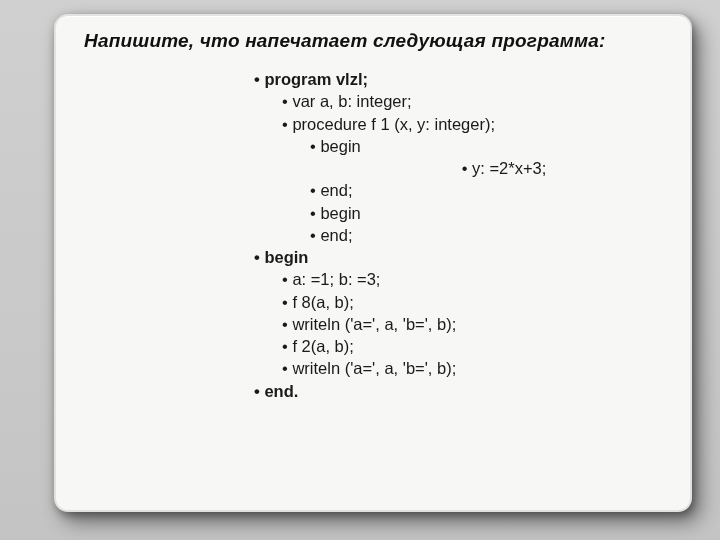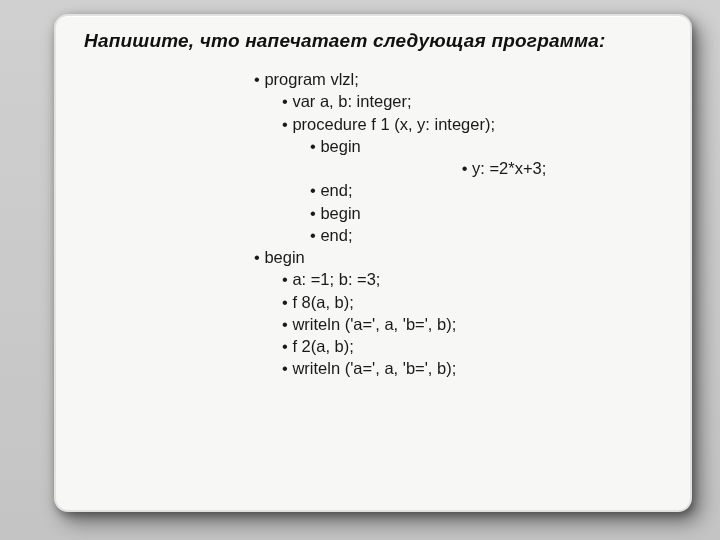--- a/index.html
+++ b/index.html
@@ -41,21 +41,21 @@
     color: #111;
     margin: 0 0 16px 4px;
     letter-spacing: 0.2px;
   }
   .code {
     font-size: 16.5px;
     line-height: 1.35;
     color: #1a1a1a;
     white-space: nowrap;
   }
-  .lv0 { padding-left: 174px; }
+  .lv0 { padding-left: 174px; font-weight: bold; }
   .lv1 { padding-left: 202px; }
   .lv2 { padding-left: 230px; }
   .lv3 { padding-left: 258px; text-align: center; }
   .bullet::before {
     content: "• ";
   }
 </style>
 </head>
 <body>
 
@@ -70,15 +70,16 @@
         <div class="bullet lv3">y: =2*x+3;</div>
         <div class="bullet lv2">end;</div>
         <div class="bullet lv2">begin</div>
         <div class="bullet lv2">end;</div>
         <div class="bullet lv0">begin</div>
         <div class="bullet lv1">a: =1; b: =3;</div>
         <div class="bullet lv1">f 8(a, b);</div>
         <div class="bullet lv1">writeln ('a=', a, 'b=', b);</div>
         <div class="bullet lv1">f 2(a, b);</div>
         <div class="bullet lv1">writeln ('a=', a, 'b=', b);</div>
+        <div class="bullet lv0">end.</div>
       </div>
   </div>
 </div>
 
 </body></html>

